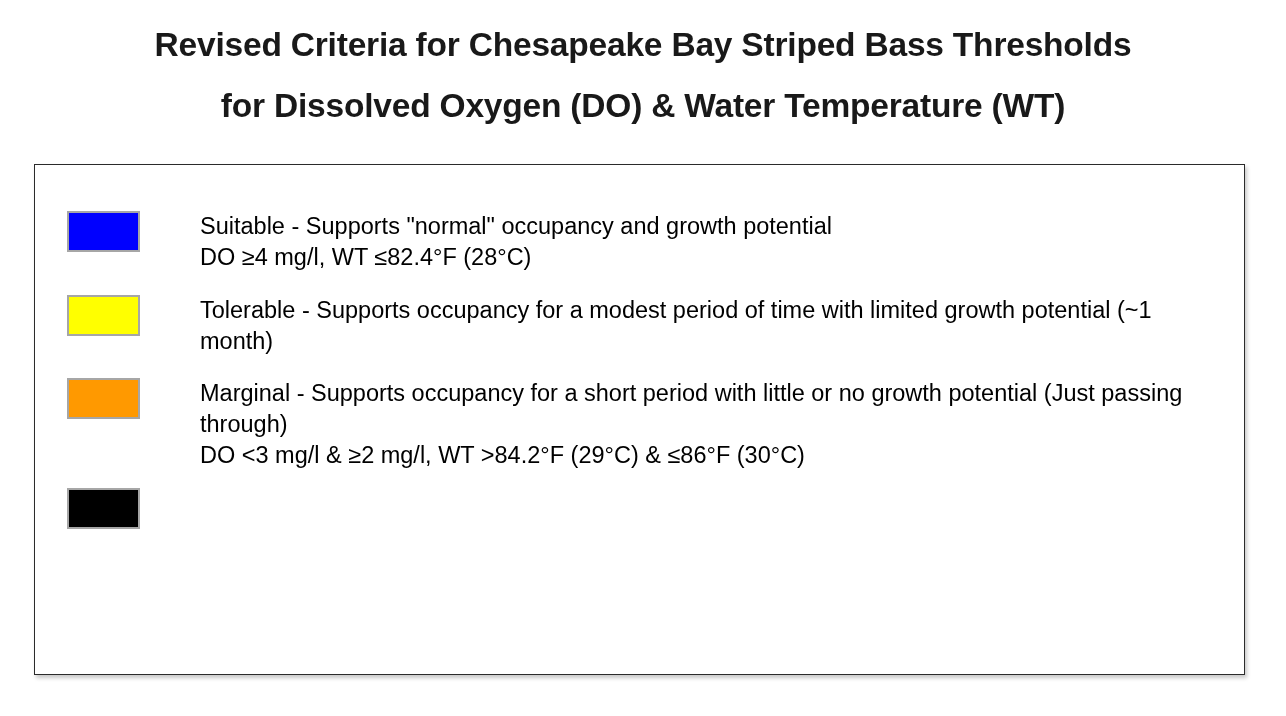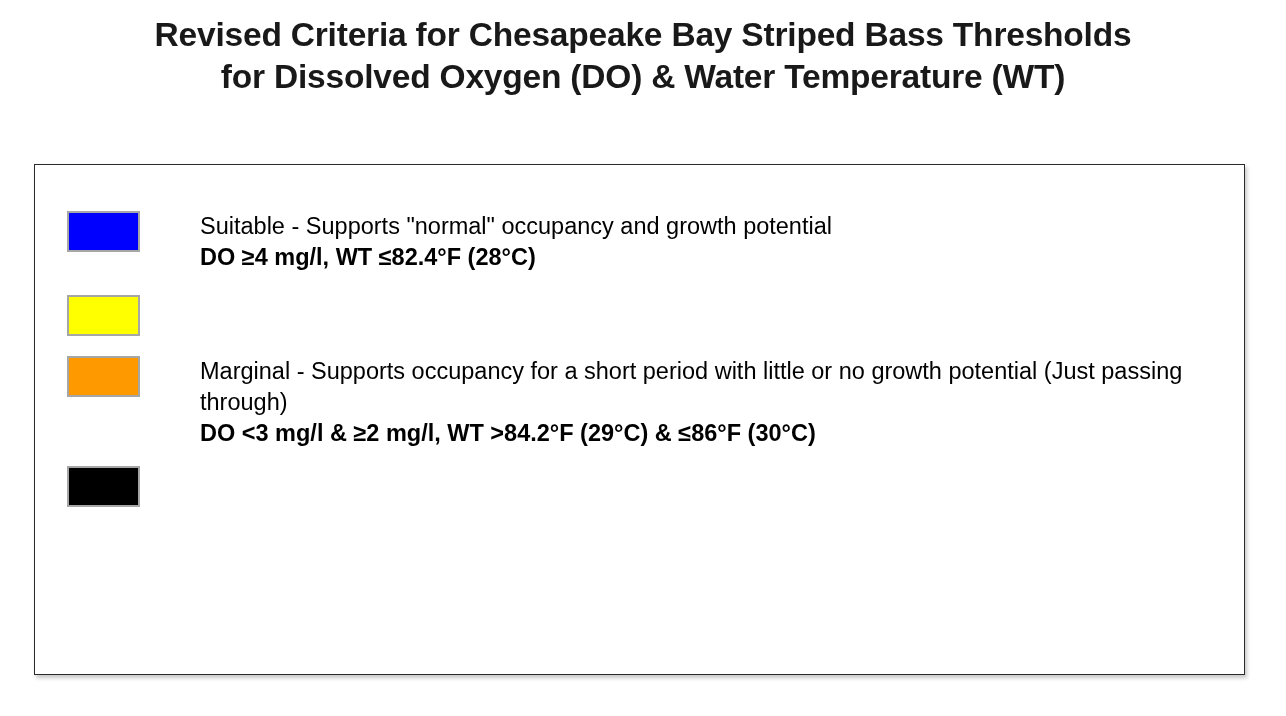--- a/index.html
+++ b/index.html
@@ -25,21 +25,21 @@
 
   
   .title {
     position: absolute;
     left: 0;
     top: 14px;
     width: 1286px;
     text-align: center;
     font-size: 33.5px;
     font-weight: bold;
-    line-height: 42px;
+    line-height: 61px;
     letter-spacing: -0.2px;
     color: #191919;
     white-space: pre-line;
   }
 
   
   .legend-panel {
     position: absolute;
     left: 34px;
     top: 164px;
@@ -88,21 +88,20 @@
   .row-text .term {
     font-weight: normal;
   }
 
   .row-desc {
     display: block;
   }
 
   .row-values {
     display: block;
-    font-weight: bold;
   }
 
   
   .row-suitable   { margin-bottom: 22px; }
   .row-tolerable  { margin-bottom: 21px; }
   .row-marginal   { }
 </style>
 </head>
 <body>
 
@@ -118,20 +117,21 @@
         <span class="swatch" style="background: rgb(0, 0, 255); border-color: rgb(166, 166, 166);"></span>
         <div class="row-text">
           <span class="row-desc"><span class="term">Suitable</span><span> - </span><span>Supports "normal" occupancy and growth potential</span></span>
           <span class="row-values">DO ≥4 mg/l, WT ≤82.4°F (28°C)</span>
         </div>
       </div>
 
       <div class="legend-row row-tolerable">
         <span class="swatch" style="background: rgb(255, 255, 0); border-color: rgb(166, 166, 166);"></span>
         <div class="row-text">
+          <span class="row-desc"><span class="term">Tolerable</span><span> - </span><span>Supports occupancy for a modest period of time with limited growth potential (~1 month)</span></span>
         </div>
       </div>
 
       <div class="legend-row row-marginal">
         <span class="swatch" style="background: rgb(255, 153, 0); border-color: rgb(166, 166, 166);"></span>
         <div class="row-text">
           <span class="row-desc"><span class="term">Marginal</span><span> - </span><span>Supports occupancy for a short period with little or no growth potential (Just passing through)</span></span>
           <span class="row-values">DO &lt;3 mg/l &amp; ≥2 mg/l, WT &gt;84.2°F (29°C) &amp; ≤86°F (30°C)</span>
         </div>
       </div>

